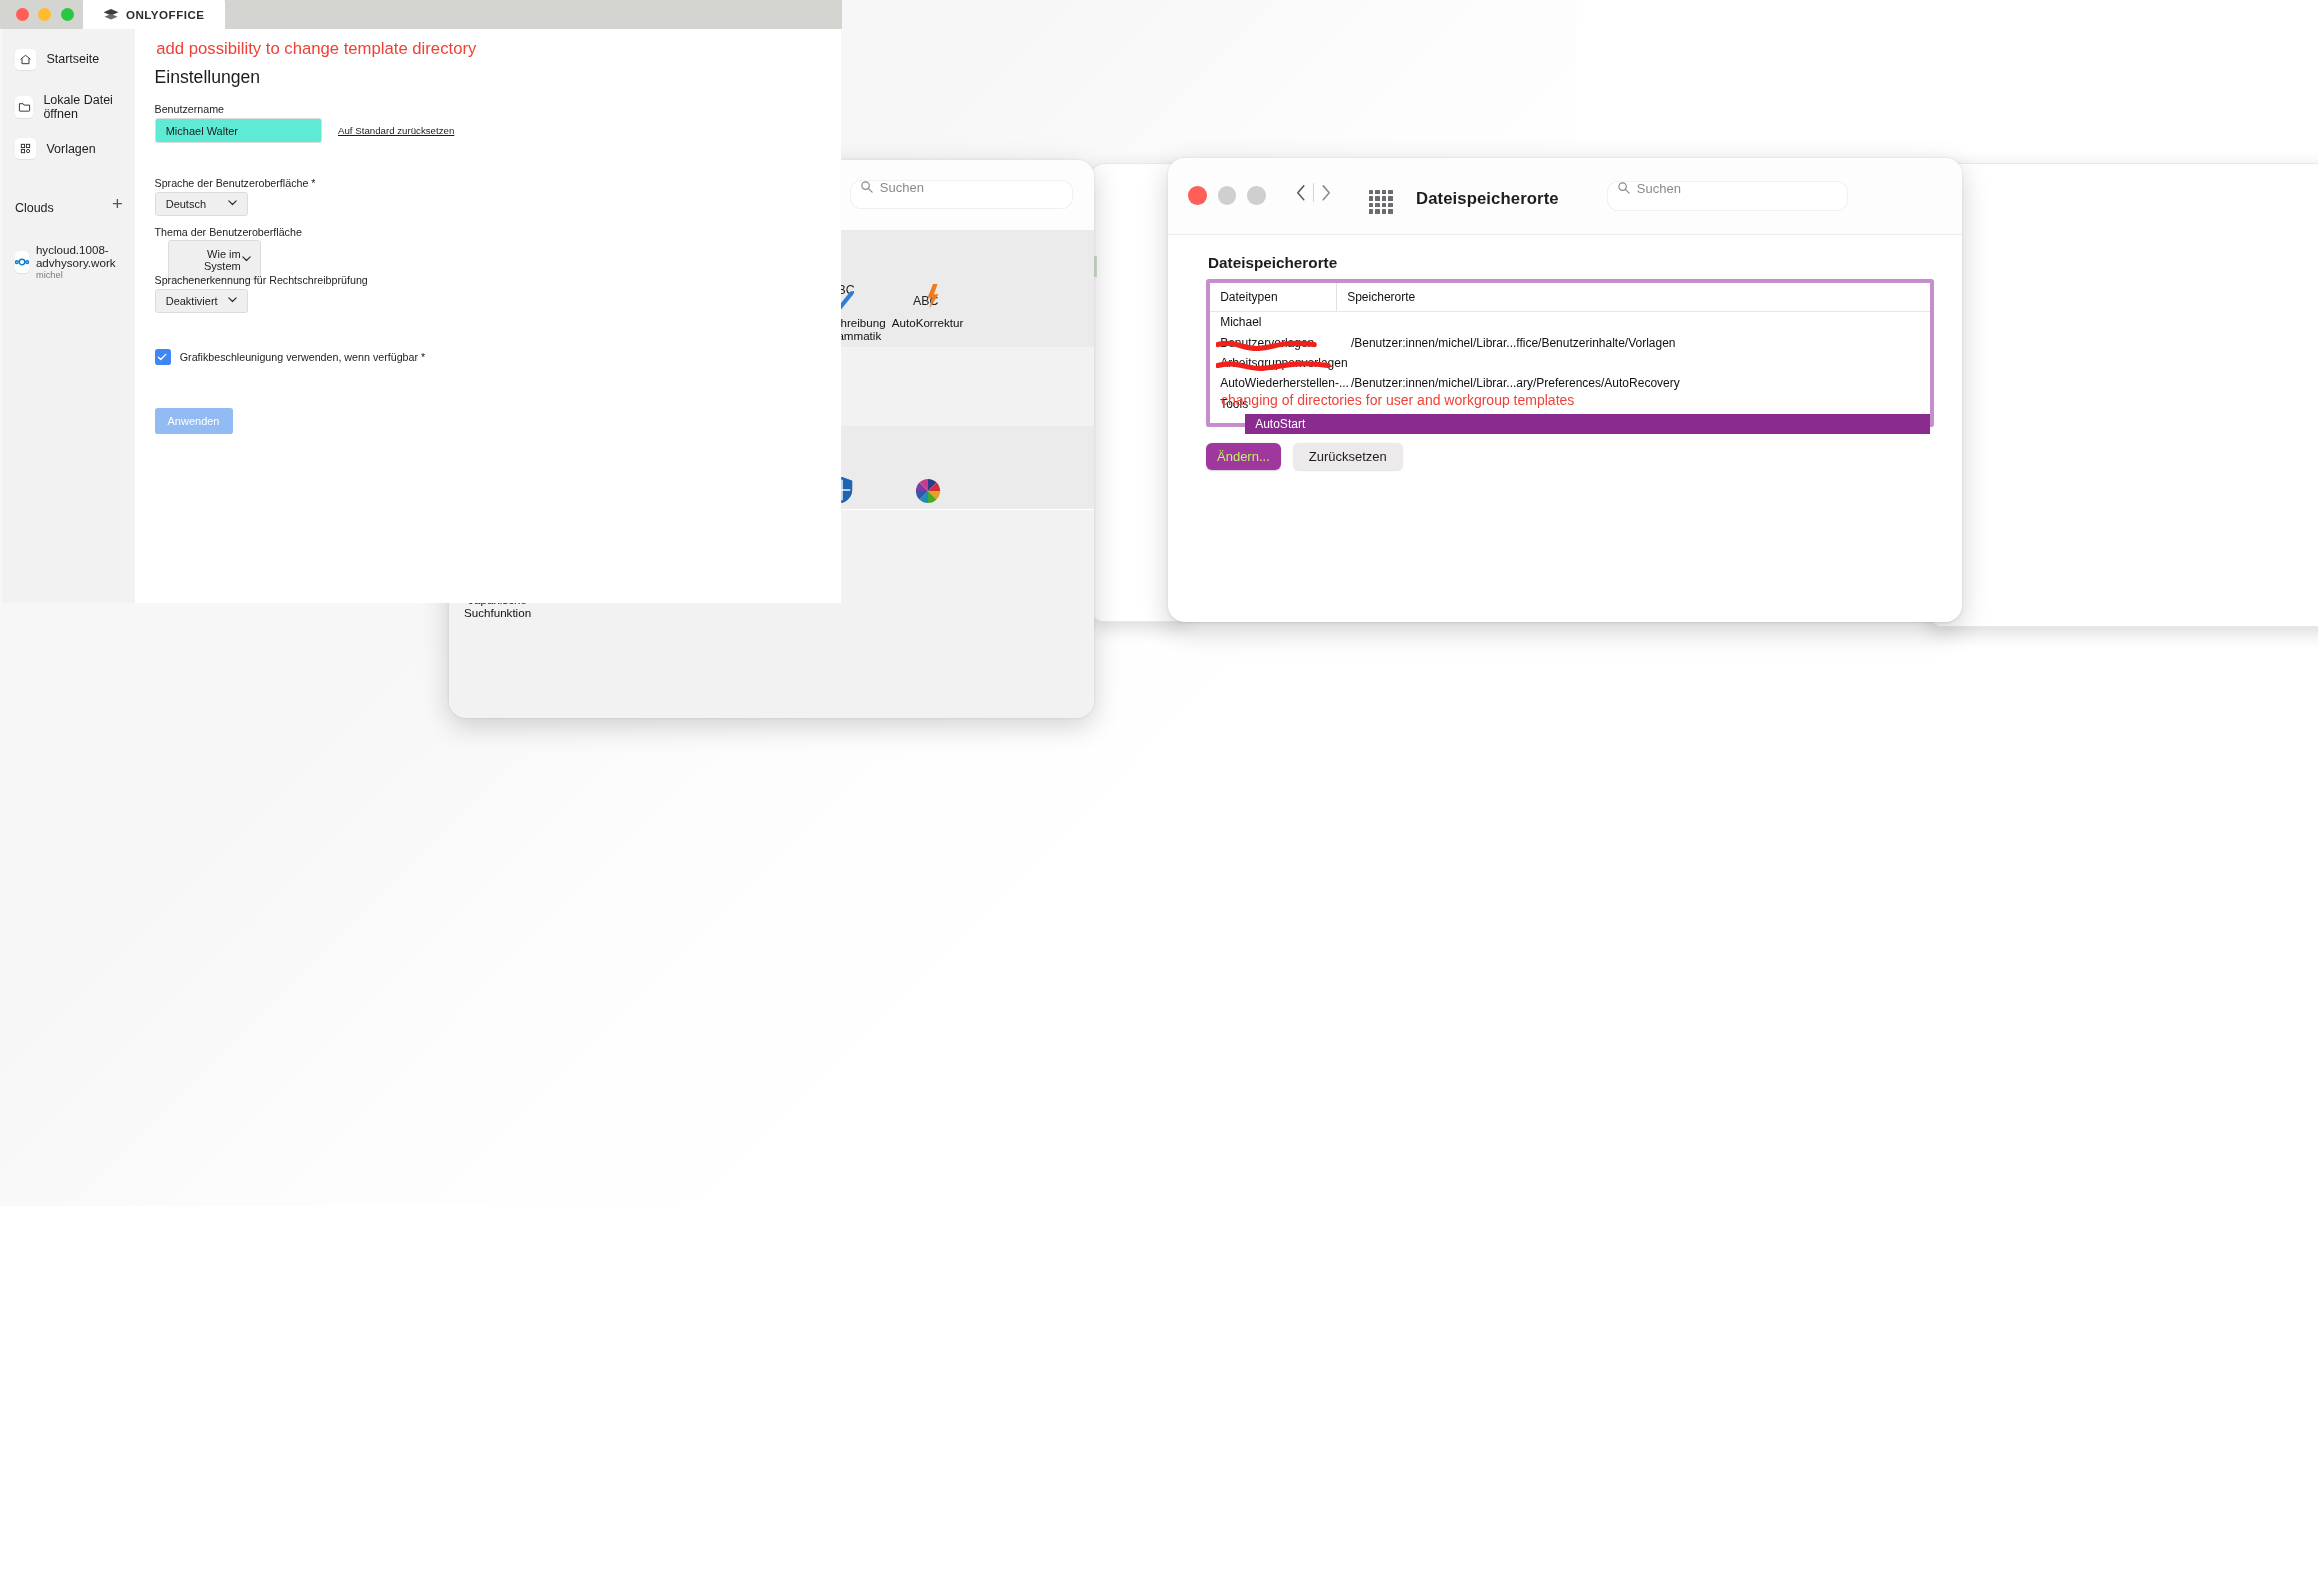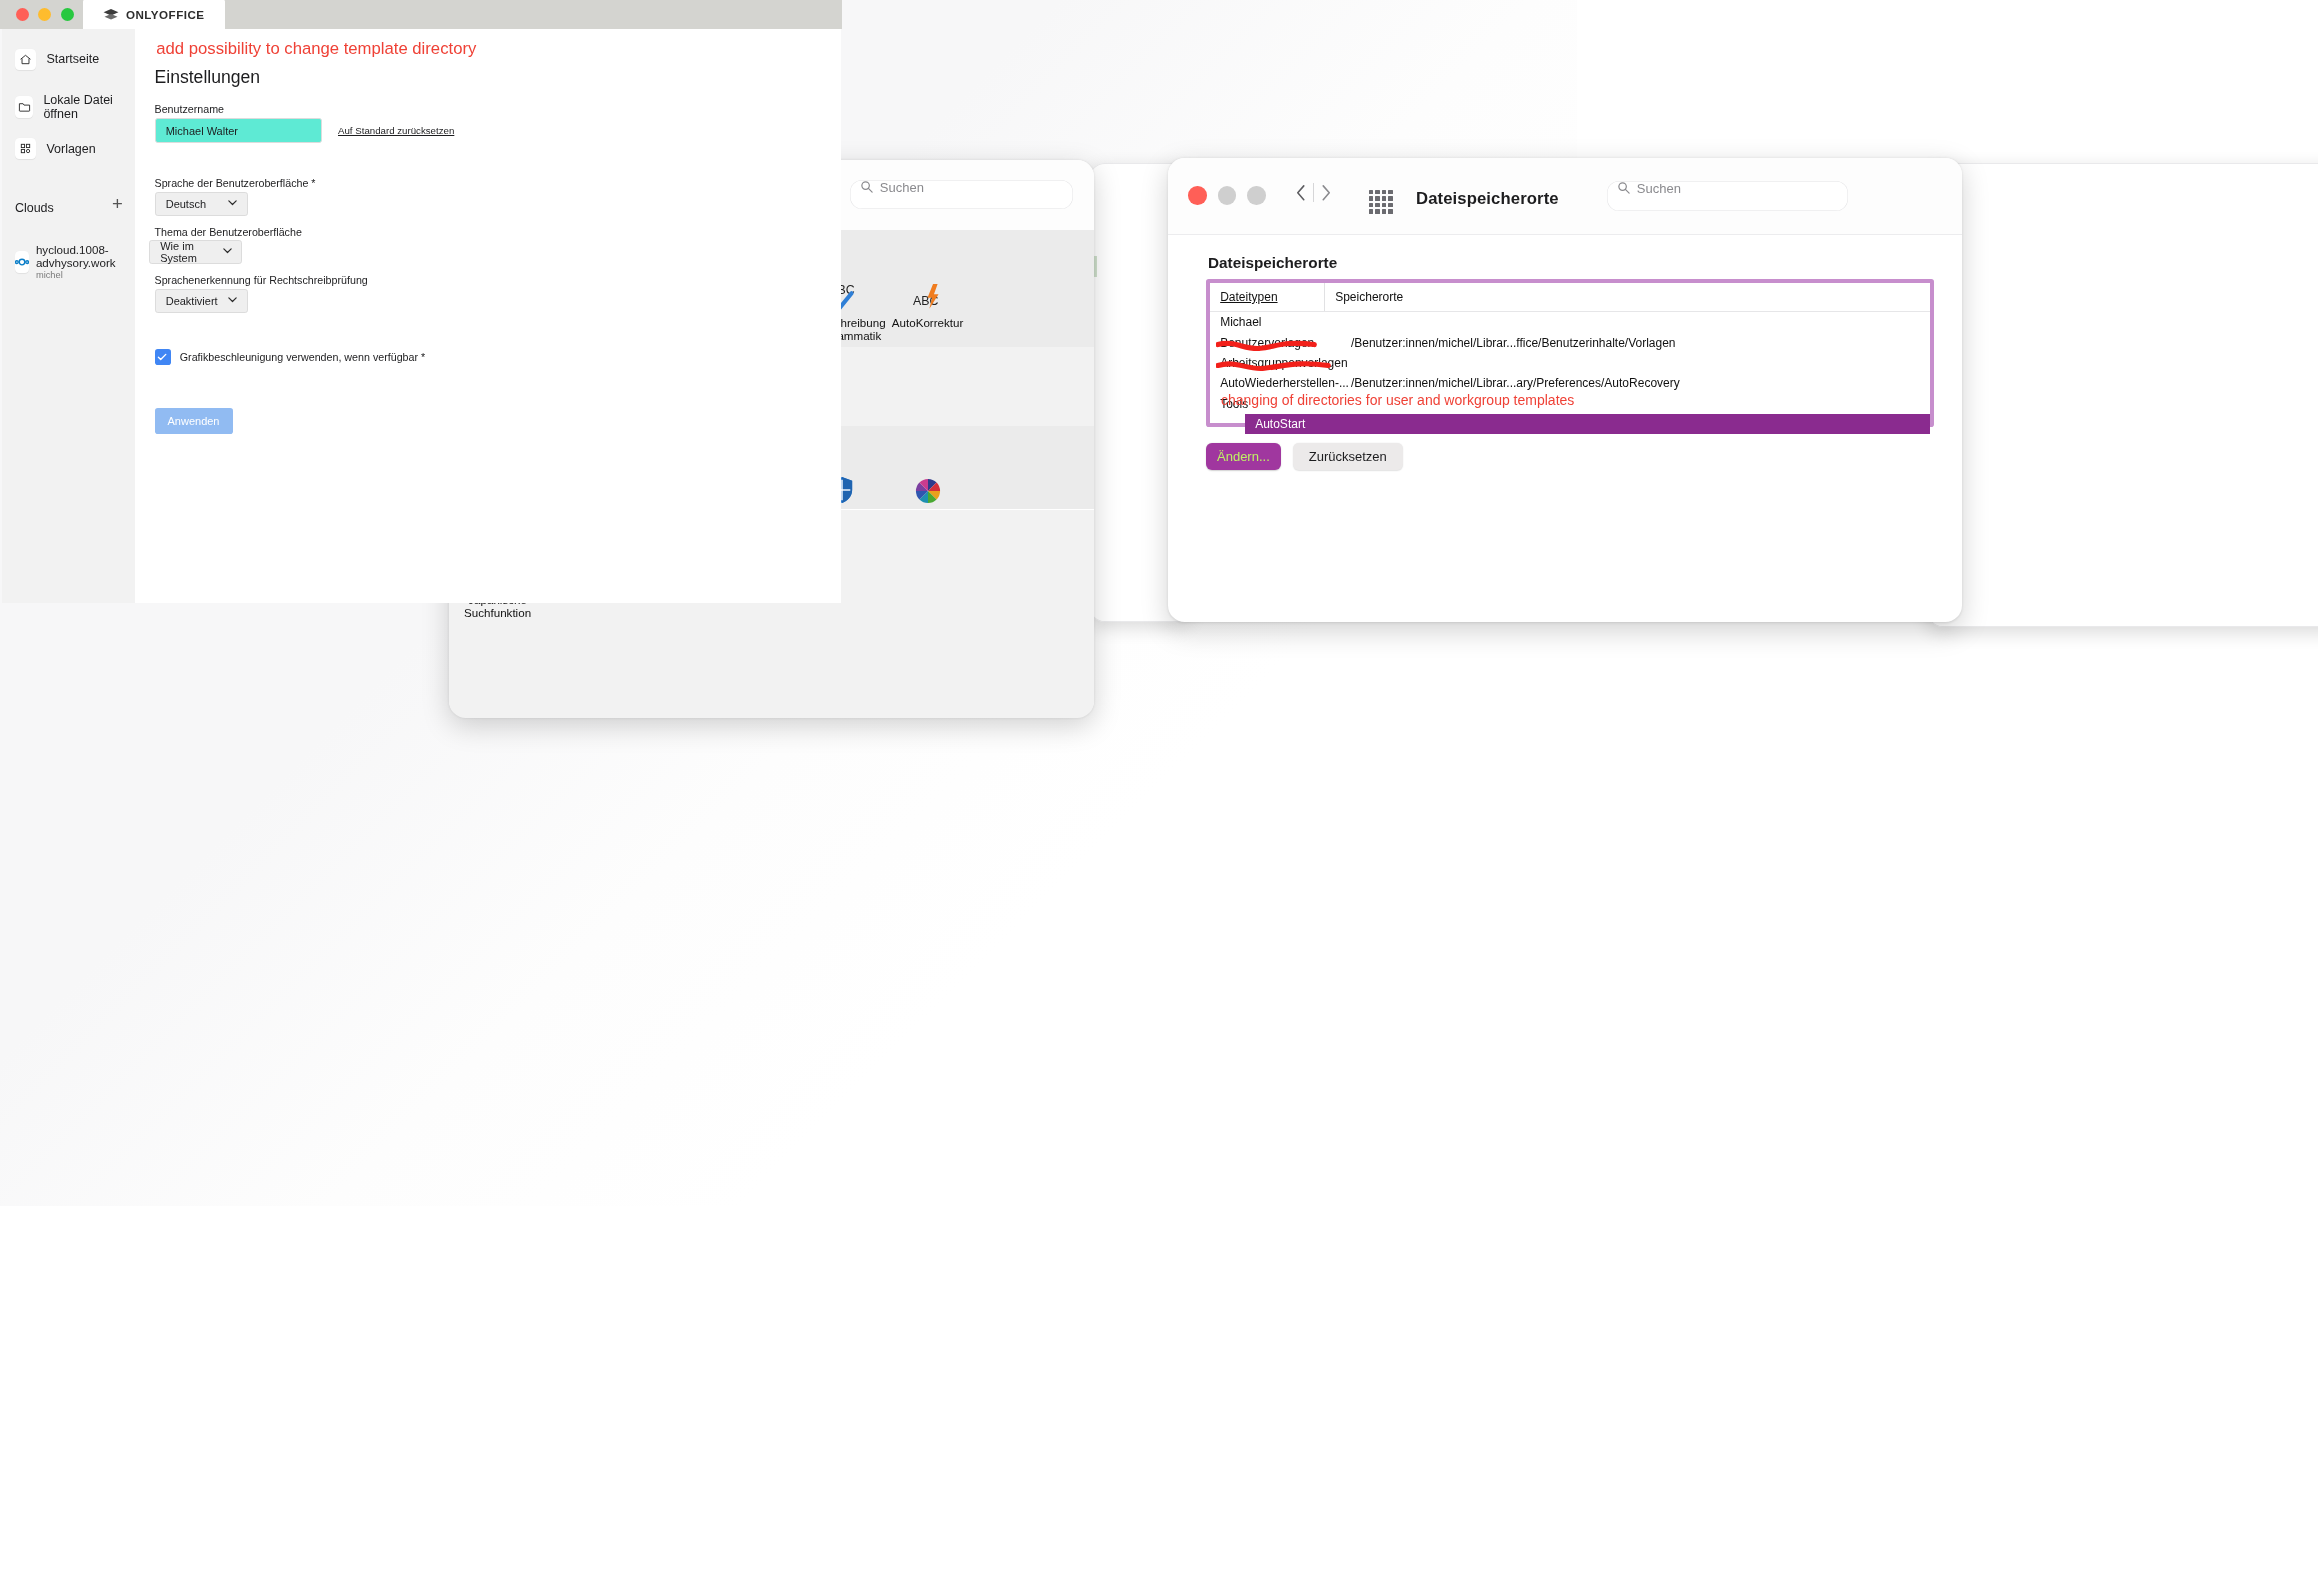--- a/index.html
+++ b/index.html
@@ -50,21 +50,21 @@
   .sel-ring{box-shadow:0 0 0 3.2px #c48ecb;border-radius:3.7px;}
 
   
   #files-window{left:1168px;top:158px;width:794px;height:464px;}
   #files-window .topbar{position:absolute;left:0;top:0;width:100%;height:76px;background:#fdfdfd;border-radius:16.7px 16.7px 0 0;border-bottom:0.9px solid #ececee;}
   .fs-heading{position:absolute;left:40px;top:96px;font-size:15.3px;font-weight:700;color:#1d1d1f;}
   .tablebox{position:absolute;left:38px;top:121px;width:728px;height:148px;
             border:4.2px solid #c78ecd;border-radius:2.8px;background:#fff;box-sizing:border-box;}
   .thead{position:relative;height:28px;border-bottom:0.9px solid #e6e6e8;display:flex;}
   .th{font-size:12px;color:#111;display:flex;align-items:center;padding-left:10.2px;box-sizing:border-box;}
-  .th.c1{width:115px;border-right:0.9px solid #e1e1e3;text-decoration:underline;}
+  .th.c1{width:127px;border-right:0.9px solid #e1e1e3;}
   .th.c2{flex:1;}
   .trow{display:flex;height:20.4px;align-items:center;}
   .trow.sel{background:#8a2b8f;margin-left:35px;}
   .trow .c1{width:139px;font-size:12px;color:#111;padding-left:10.2px;box-sizing:border-box;white-space:nowrap;}
   .trow .c2{flex:1;font-size:12px;color:#111;padding-left:1.9px;box-sizing:border-box;white-space:nowrap;}
   .trow.sel .c1,.trow.sel .c2{color:#fff;}
   .annot-in-box{position:absolute;left:11px;top:109px;font-size:14px;color:#ef4136;white-space:nowrap;}
   .btnrow{position:absolute;left:38px;top:285px;display:flex;gap:12px;}
   .btn{border-radius:6px;font-size:13px;display:flex;align-items:center;justify-content:center;
        height:27px;box-sizing:border-box;}
@@ -647,21 +647,21 @@
     <div class="selectbox" style="left:19.5px;top:163px;width:93px;height:24px;">
       <span class="sv">Deutsch</span>
       <span>
         <svg width="11" height="7.4" viewBox="0 0 24 16">
             <polyline points="4,4 12,12 20,4" fill="none" stroke="#2b2b2b" stroke-width="2.6" stroke-linecap="round" stroke-linejoin="round"></polyline>
           </svg>
       </span>
     </div>
 
     <div class="fld-label" style="left:19.5px;top:197px;">Thema der Benutzeroberfläche</div>
-    <div class="selectbox" style="left:14px;top:211px;width:93px;height:24px;">
+    <div class="selectbox" style="left:33px;top:211px;width:93px;height:40px;text-align:right;">
       <span class="sv">Wie im System</span>
       <span>
         <svg width="11" height="7.4" viewBox="0 0 24 16">
             <polyline points="4,4 12,12 20,4" fill="none" stroke="#2b2b2b" stroke-width="2.6" stroke-linecap="round" stroke-linejoin="round"></polyline>
           </svg>
       </span>
     </div>
 
     <div class="fld-label" style="left:19.5px;top:245px;">Sprachenerkennung für Rechtschreibprüfung</div>
     <div class="selectbox" style="left:19.5px;top:260px;width:93px;height:24px;">

